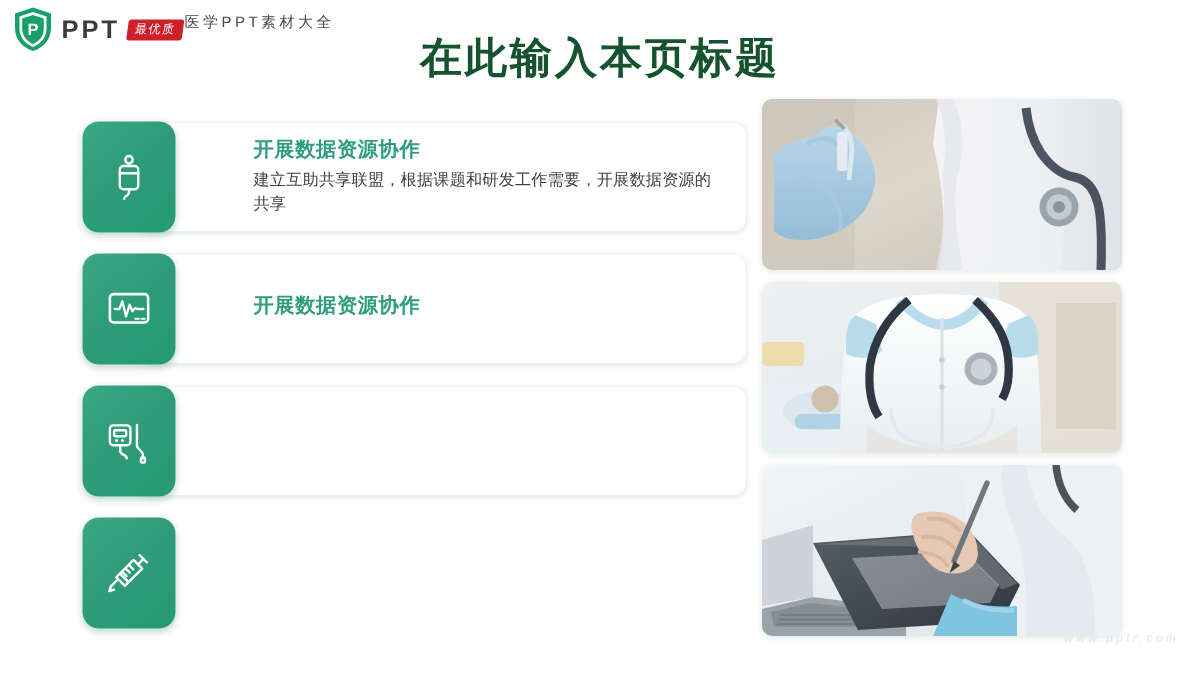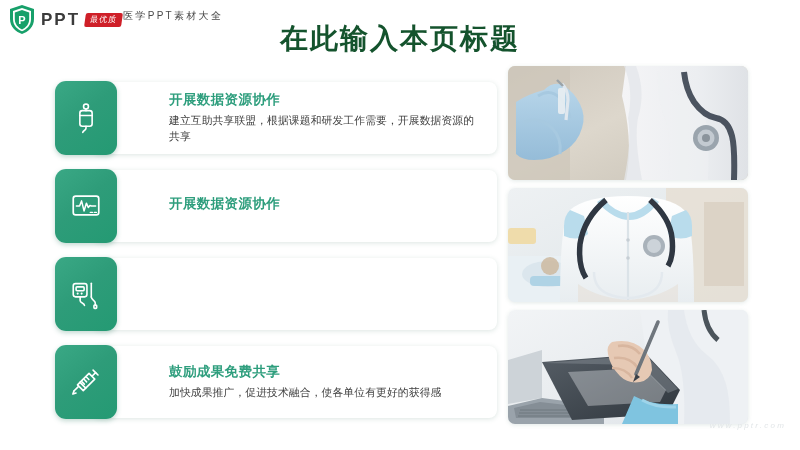--- a/index.html
+++ b/index.html
@@ -203,24 +203,20 @@
           <circle cx="13.4" cy="17.6" r="1.1" fill="#ffffff" stroke="none"></circle>
           <path d="M11.8 21 v4.2 c0 2.6 4.6 2.2 4.6 5"></path>
           <path d="M23.6 6.6 v14.6"></path>
           <path d="M23.6 21.2 c0 3 4.2 3.4 4.2 6.4 v2.6"></path>
           <rect x="26.4" y="29.6" width="2.9" height="3.6" rx="0.8"></rect>
         </svg>
       </div>
     </div>
 
     <div class="card">
-      <div class="card-body">
-        <div class="card-title">鼓励成果免费共享</div>
-        <div class="card-desc">加快成果推广，促进技术融合，使各单位有更好的获得感</div>
-      </div>
       <div class="card-icon">
         <svg viewBox="0 0 36 36" fill="none" stroke="#ffffff" stroke-width="1.7" stroke-linecap="round" stroke-linejoin="round">
           <path d="M25.5 5.4 l5.2 5.2"></path>
           <path d="M28.2 8.1 l-3.6 3.6"></path>
           <path d="M21.2 8.8 l6.1 6.1 l-9.6 9.6 l-6.1 -6.1 Z"></path>
           <path d="M18.6 13 l2.4 2.4 M16.2 15.4 l2.4 2.4 M13.8 17.8 l2.4 2.4"></path>
           <path d="M11.6 18.4 l-2.6 2.6 l6.1 6.1 l2.6 -2.6"></path>
           <path d="M9.6 23.1 l-4.4 4.4"></path>
           <path d="M5.2 27.5 l-1.1 3.3 l3.3 -1.1"></path>
         </svg>

